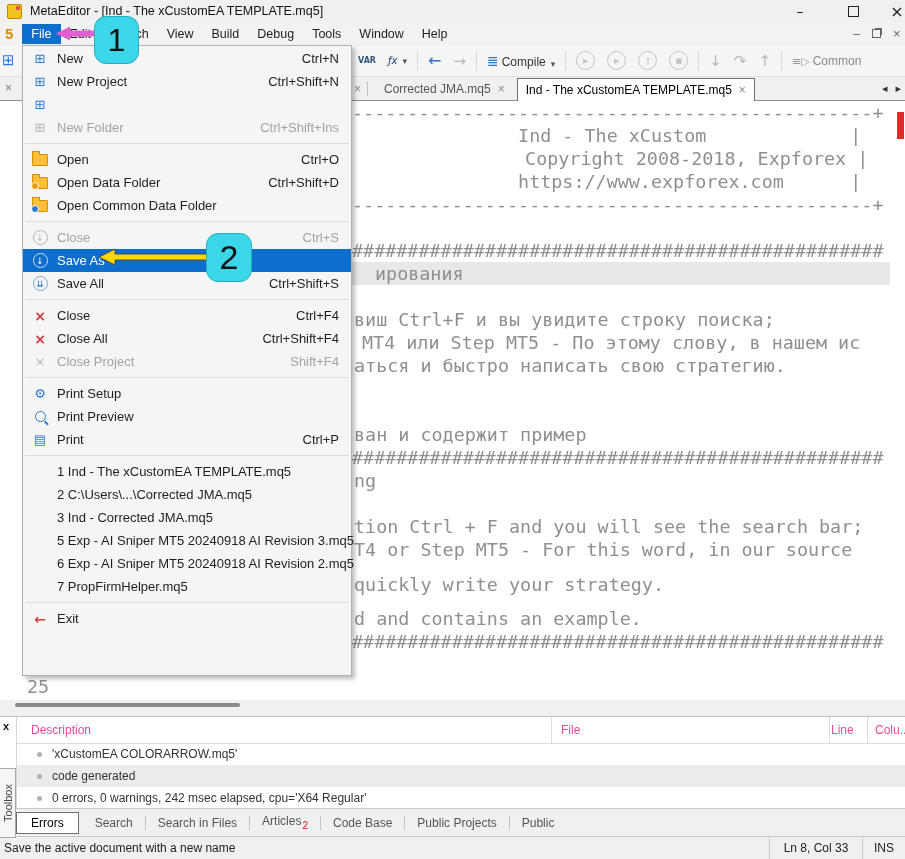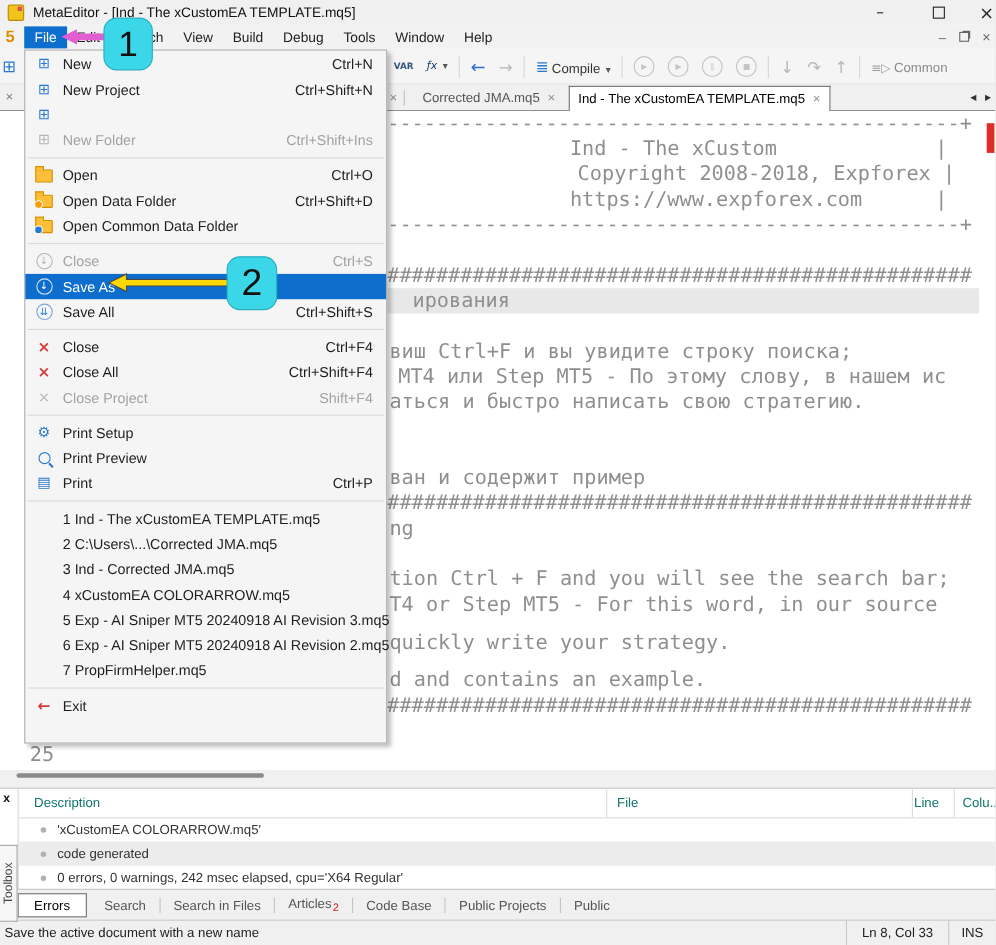--- a/index.html
+++ b/index.html
@@ -79,21 +79,21 @@
   
   .hscroll{position:absolute;left:0;top:700px;width:905px;height:16px;background:#f0f0f0;}
   .hthumb{position:absolute;left:15px;top:3px;width:225px;height:4px;background:#8a8a8a;border-radius:2px;}
 
   
   .errors-panel{position:absolute;left:0;top:716px;width:905px;height:92px;background:#fff;
     border-top:1px solid #c0c0c0;box-sizing:border-box;font-size:12px;}
   .ep-close{position:absolute;left:3px;top:3px;font-size:11px;font-weight:bold;color:#111;}
   .ep-leftline{position:absolute;left:16px;top:0;width:1px;height:92px;background:#d8d8d8;}
   .ep-header{position:absolute;left:17px;top:0;width:888px;height:26px;border-bottom:1px solid #dcdcdc;
-    color:#0f766e;}
+    color:#ec4899;}
   .ep-h{position:absolute;top:6px;}
   .ep-h-desc{left:14px;}
   .ep-h-file{left:544px;}
   .ep-h-line{left:814px;}
   .ep-h-col{left:858px;}
   .ep-colline{position:absolute;top:0;width:1px;height:26px;background:#dcdcdc;}
   .ep-rows{position:absolute;left:17px;top:26px;width:888px;}
   .ep-row{height:22px;display:flex;align-items:center;color:#333;}
   .ep-row.shaded{background:#ececec;}
   .ep-bullet{width:5px;height:5px;border-radius:50%;background:#b0b0b0;margin:0 10px 0 20px;flex:0 0 auto;}
@@ -476,25 +476,20 @@
         <span class="mi-label">2 C:\Users\...\Corrected JMA.mq5</span>
         <span class="mi-shortcut"></span>
       </div>
       <div class="mi">
         <span class="mi-ic"></span>
         <span class="mi-label">3 Ind - Corrected JMA.mq5</span>
         <span class="mi-shortcut"></span>
       </div>
       <div class="mi">
         <span class="mi-ic"></span>
-        <span class="mi-label">4 xCustomEA COLORARROW.mq5</span>
-        <span class="mi-shortcut"></span>
-      </div>
-      <div class="mi">
-        <span class="mi-ic"></span>
         <span class="mi-label">5 Exp - AI Sniper MT5 20240918 AI Revision 3.mq5</span>
         <span class="mi-shortcut"></span>
       </div>
       <div class="mi">
         <span class="mi-ic"></span>
         <span class="mi-label">6 Exp - AI Sniper MT5 20240918 AI Revision 2.mq5</span>
         <span class="mi-shortcut"></span>
       </div>
       <div class="mi">
         <span class="mi-ic"></span>

